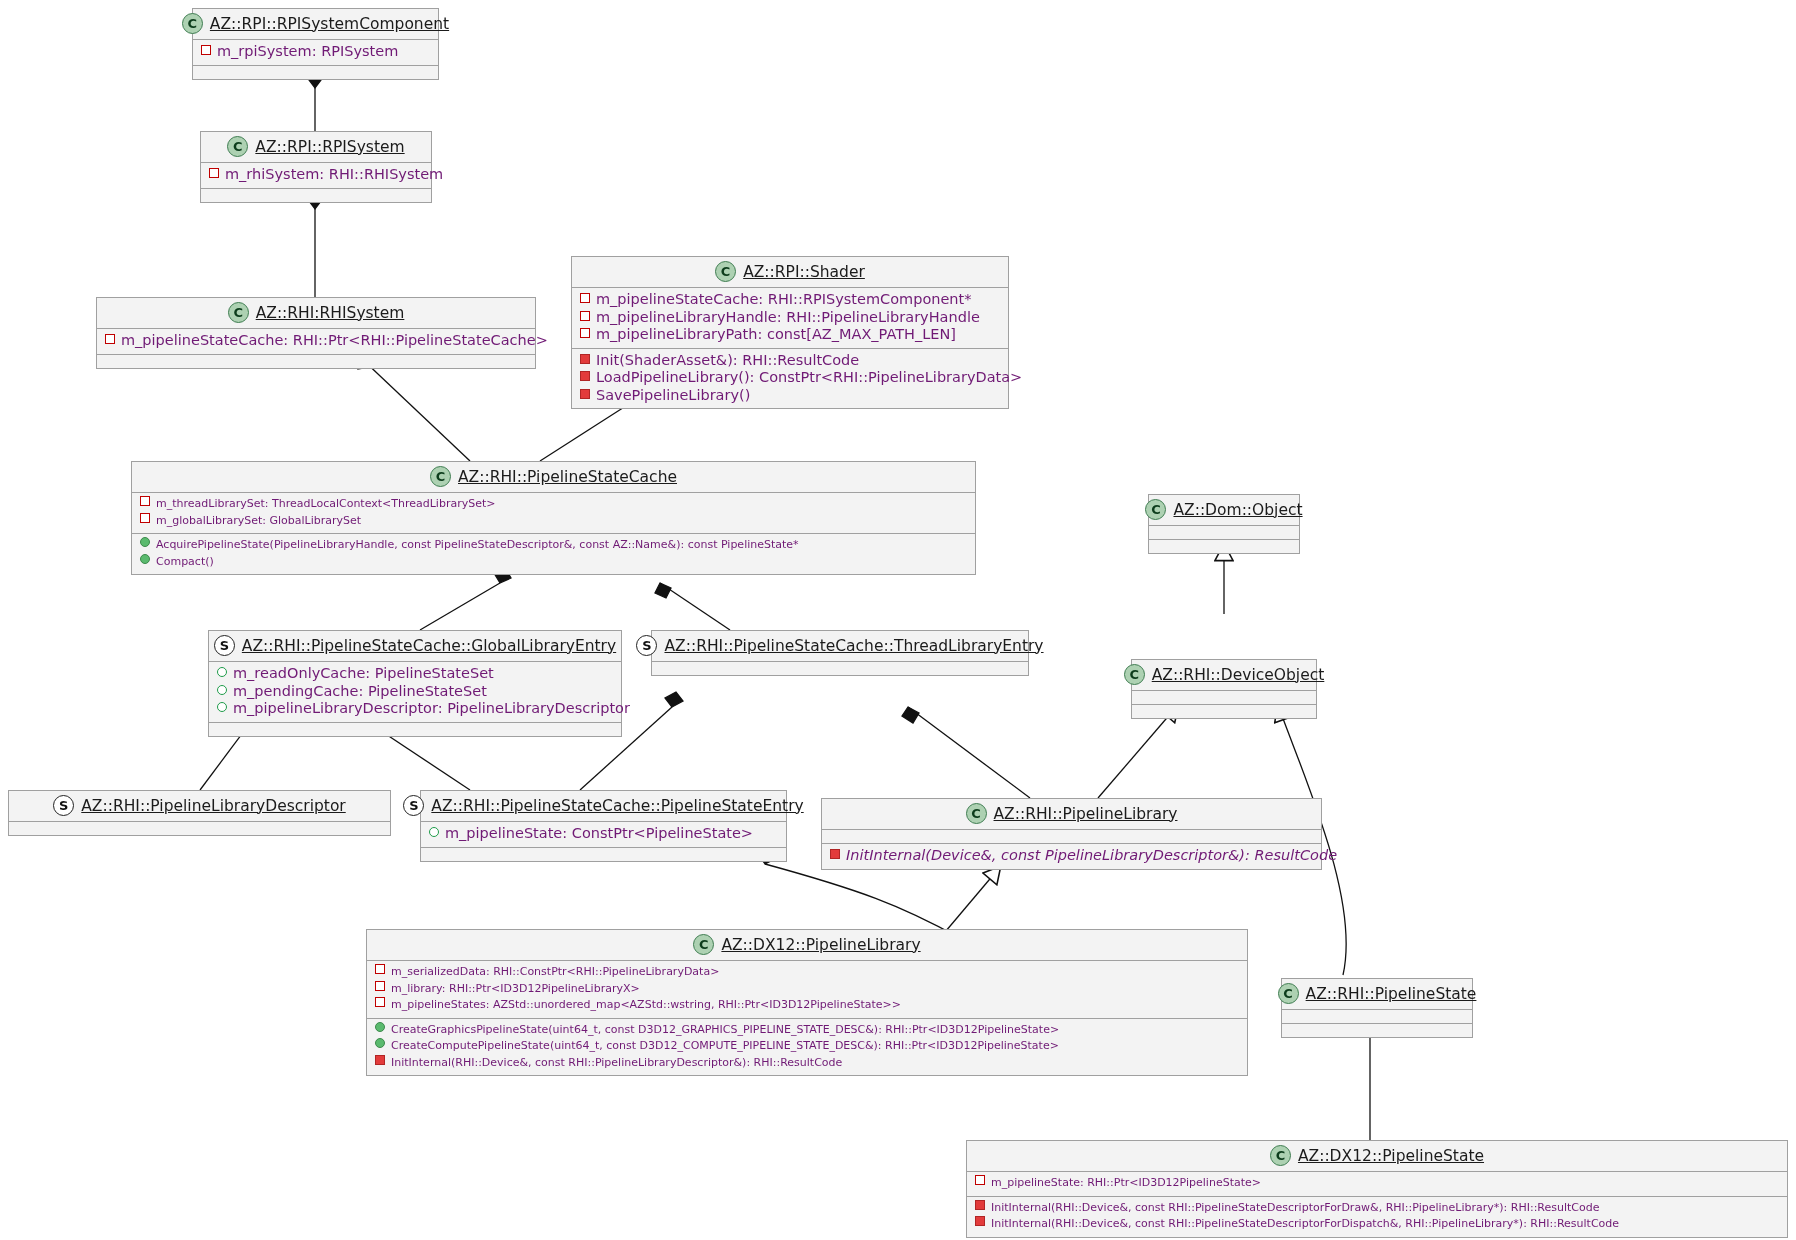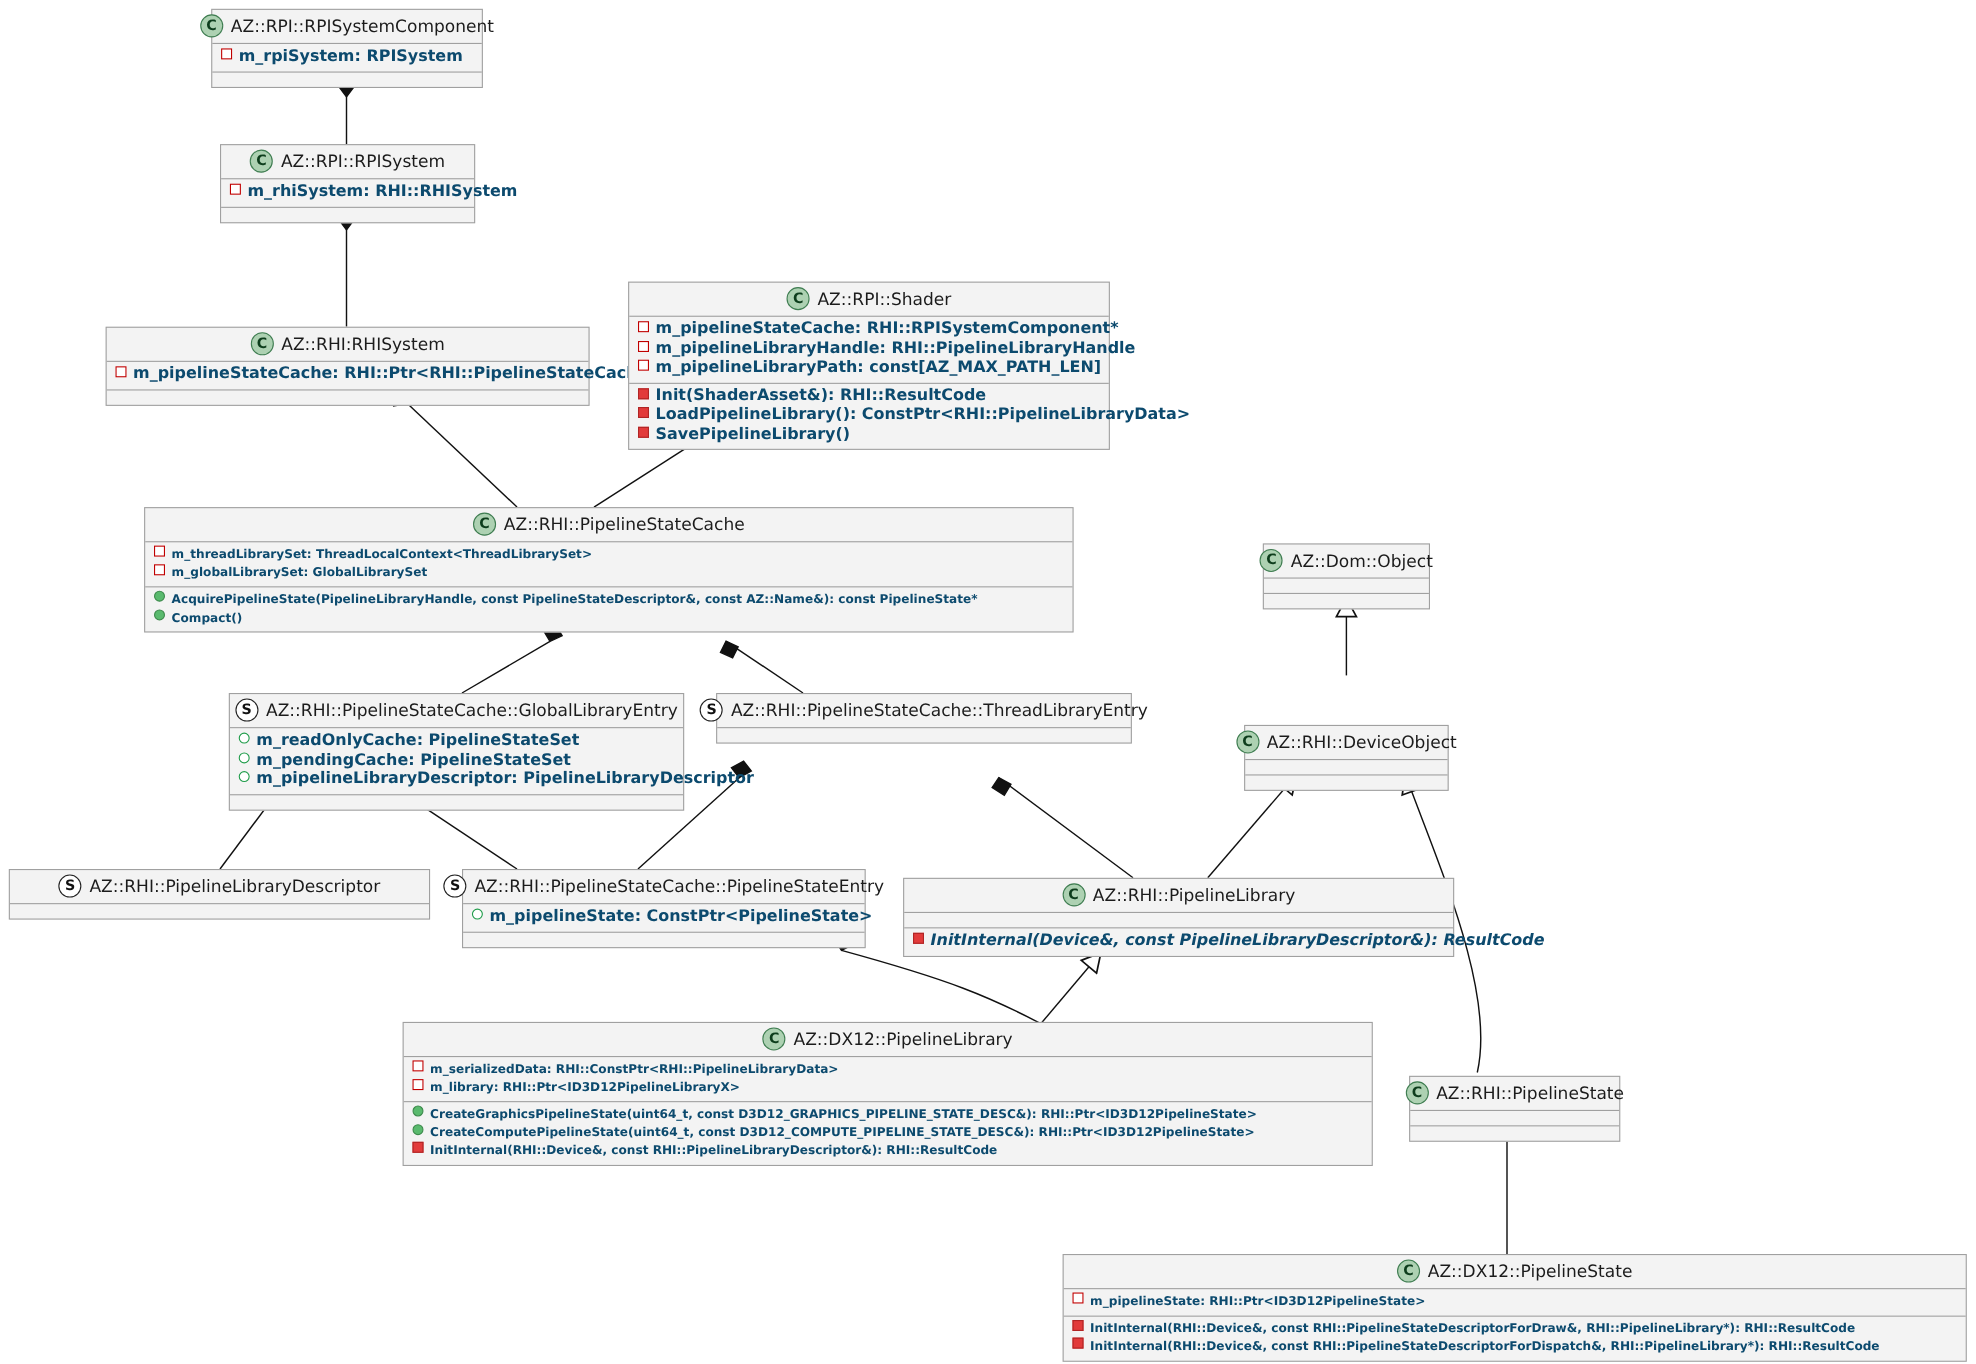--- a/index.html
+++ b/index.html
@@ -6,37 +6,37 @@
   body{font-family:"DejaVu Sans","Liberation Sans",sans-serif;}
   #canvas{position:relative;width:1796px;height:1240px;background:#fff;overflow:hidden;}
   svg.links{position:absolute;left:0;top:0;width:1796px;height:1240px;pointer-events:none;}
 
   .cls{position:absolute;border:1px solid #a0a0a0;background:#f3f3f3;box-sizing:border-box;
        box-shadow:0 0 0 0 rgba(0,0,0,0);}
   .cls .hdr{display:flex;align-items:center;justify-content:center;gap:7px;
        padding:4px 10px 5px 10px;font-size:15.5px;color:#1b1b1b;white-space:nowrap;}
   .cls .sect{border-top:1px solid #a0a0a0;padding:3px 6px 4px 6px;}
   .cls .sect.empty{padding:3px 6px;min-height:7px;}
-  .row{display:flex;align-items:baseline;gap:6px;font-size:14.5px;color:#0c4a6e;
-       white-space:nowrap;line-height:17.5px;padding-left:2px;font-weight:bold;}
+  .row{display:flex;align-items:baseline;gap:6px;font-size:14.5px;color:#701a75;
+       white-space:nowrap;line-height:17.5px;padding-left:2px;}
   .row .txt{display:inline-block;}
   .row.italic .txt{font-style:italic;}
 
   .mark{width:8px;height:8px;display:inline-block;flex:0 0 8px;position:relative;top:-1px;}
   .mark.priv-field{border:1.5px solid #c00000;background:#fff;}
   .mark.pub-field{border:1.5px solid #1f9c4a;border-radius:50%;background:#fff;}
   .mark.priv-meth{background:#e23b3b;border:1px solid #b02525;}
   .mark.pub-meth{background:#5aba6e;border:1px solid #3d8a4c;border-radius:50%;}
 
   .badge{width:19px;height:19px;border-radius:50%;display:inline-flex;align-items:center;
          justify-content:center;font-size:13px;font-weight:bold;flex:0 0 19px;}
   .badge.c{background:#add1b2;border:1.5px solid #3f7d51;color:#0d3d1c;}
   .badge.s{background:#ffffff;border:1.5px solid #222;color:#111;}
 
-  .title-txt{font-size:15.5px;}
+  .title-txt{font-size:15.5px;text-decoration:underline;}
   .small .hdr{font-size:15px;}
   .tiny .row{font-size:11px;line-height:16.5px;}
   .tiny .hdr{font-size:14.6px;}
 </style>
 </head>
 <body>
 
 <div id="canvas">
 
   <svg class="links" viewBox="0 0 1796 1240">
@@ -296,20 +296,24 @@
     </div>
     <div class="sect">
       <div class="row">
         <span class="mark priv-field"></span>
         <span class="txt">m_serializedData: RHI::ConstPtr&lt;RHI::PipelineLibraryData&gt;</span>
       </div>
       <div class="row">
         <span class="mark priv-field"></span>
         <span class="txt">m_library: RHI::Ptr&lt;ID3D12PipelineLibraryX&gt;</span>
       </div>
+      <div class="row">
+        <span class="mark priv-field"></span>
+        <span class="txt">m_pipelineStates: AZStd::unordered_map&lt;AZStd::wstring, RHI::Ptr&lt;ID3D12PipelineState&gt;&gt;</span>
+      </div>
     </div>
     <div class="sect">
       <div class="row">
         <span class="mark pub-meth"></span>
         <span class="txt">CreateGraphicsPipelineState(uint64_t, const D3D12_GRAPHICS_PIPELINE_STATE_DESC&amp;): RHI::Ptr&lt;ID3D12PipelineState&gt;</span>
       </div>
       <div class="row">
         <span class="mark pub-meth"></span>
         <span class="txt">CreateComputePipelineState(uint64_t, const D3D12_COMPUTE_PIPELINE_STATE_DESC&amp;): RHI::Ptr&lt;ID3D12PipelineState&gt;</span>
       </div>

